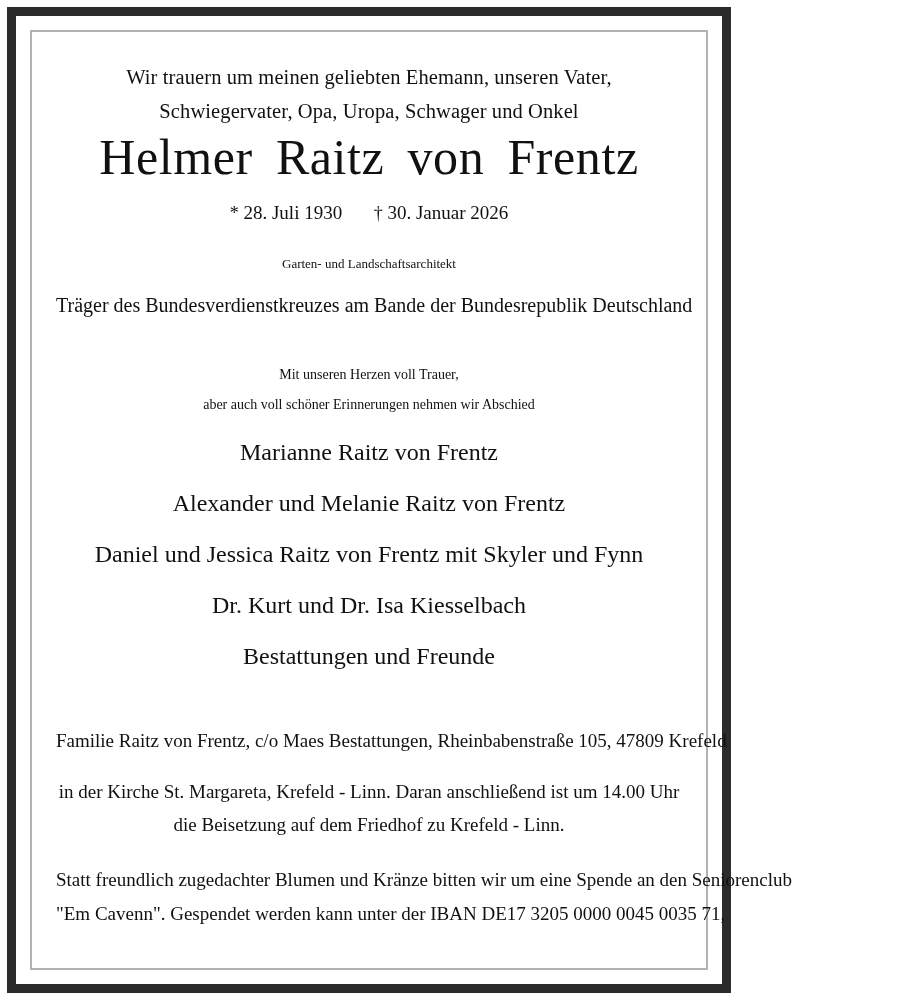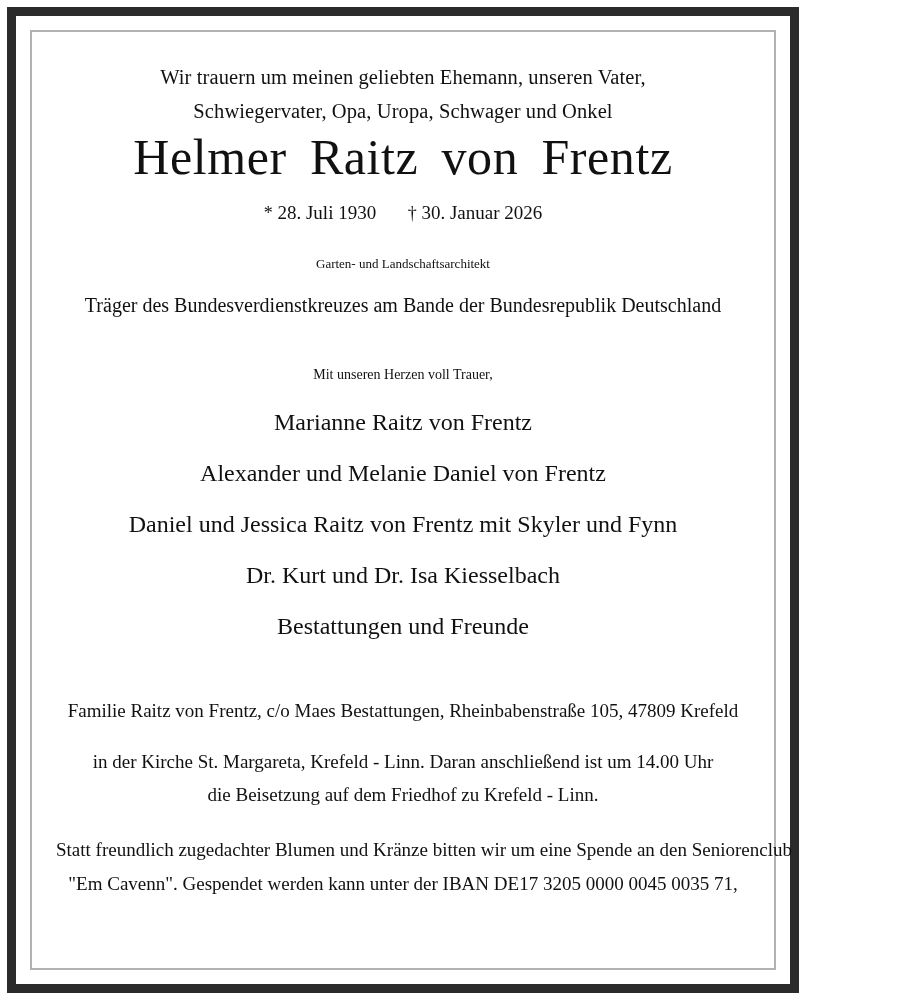--- a/index.html
+++ b/index.html
@@ -13,21 +13,21 @@
     font-family: "Liberation Serif", "DejaVu Serif", serif;
     color: #111111;
     overflow: hidden;
   }
 
   
   .notice-outer {
     position: absolute;
     left: 7px;
     top: 7px;
-    width: 792px;
+    width: 724px;
     height: 986px;
     box-sizing: border-box;
     border: 9px solid #2b2b2b;
     background: #ffffff;
     text-decoration: underline;
   }
   .notice-inner {
     position: absolute;
     left: 14px;
     top: 14px;
@@ -147,25 +147,26 @@
         <span class="gap"></span>
         <span class="sym">†</span>
         <span>30. Januar 2026</span>
       </div>
 
       <div class="profession">Garten- und Landschaftsarchitekt</div>
       <div class="honour">Träger des Bundesverdienstkreuzes am Bande der Bundesrepublik Deutschland</div>
 
       <div class="farewell">
         <div>Mit unseren Herzen voll Trauer,</div>
+        <div>aber auch voll schöner Erinnerungen nehmen wir Abschied</div>
       </div>
 
       <div class="mourners">
         <div class="mourner">Marianne Raitz von Frentz</div>
-        <div class="mourner">Alexander und Melanie Daniel von Frentz</div>
+        <div class="mourner">Alexander und Melanie Raitz von Frentz</div>
         <div class="mourner">Daniel und Jessica Raitz von Frentz mit Skyler und Fynn</div>
         <div class="mourner">Dr. Kurt und Dr. Isa Kiesselbach</div>
         <div class="mourner">Bestattungen und Freunde</div>
       </div>
 
       <div class="contact">Familie Raitz von Frentz, c/o Maes Bestattungen, Rheinbabenstraße 105, 47809 Krefeld</div>
 
       <div class="ceremony">
         <div>in der Kirche St. Margareta, Krefeld - Linn. Daran anschließend ist um 14.00 Uhr</div>
         <div>die Beisetzung auf dem Friedhof zu Krefeld - Linn.</div>

